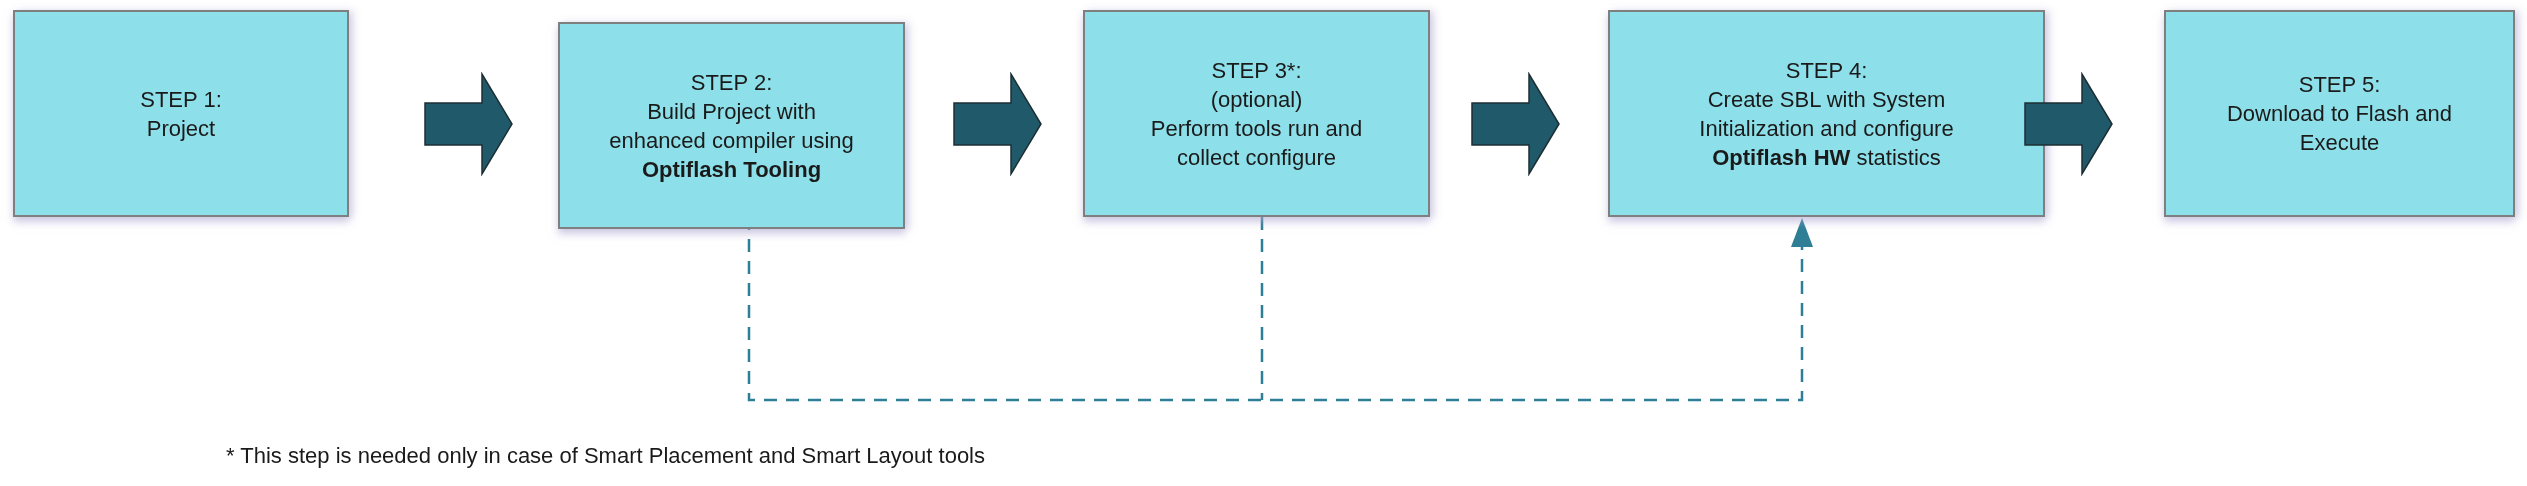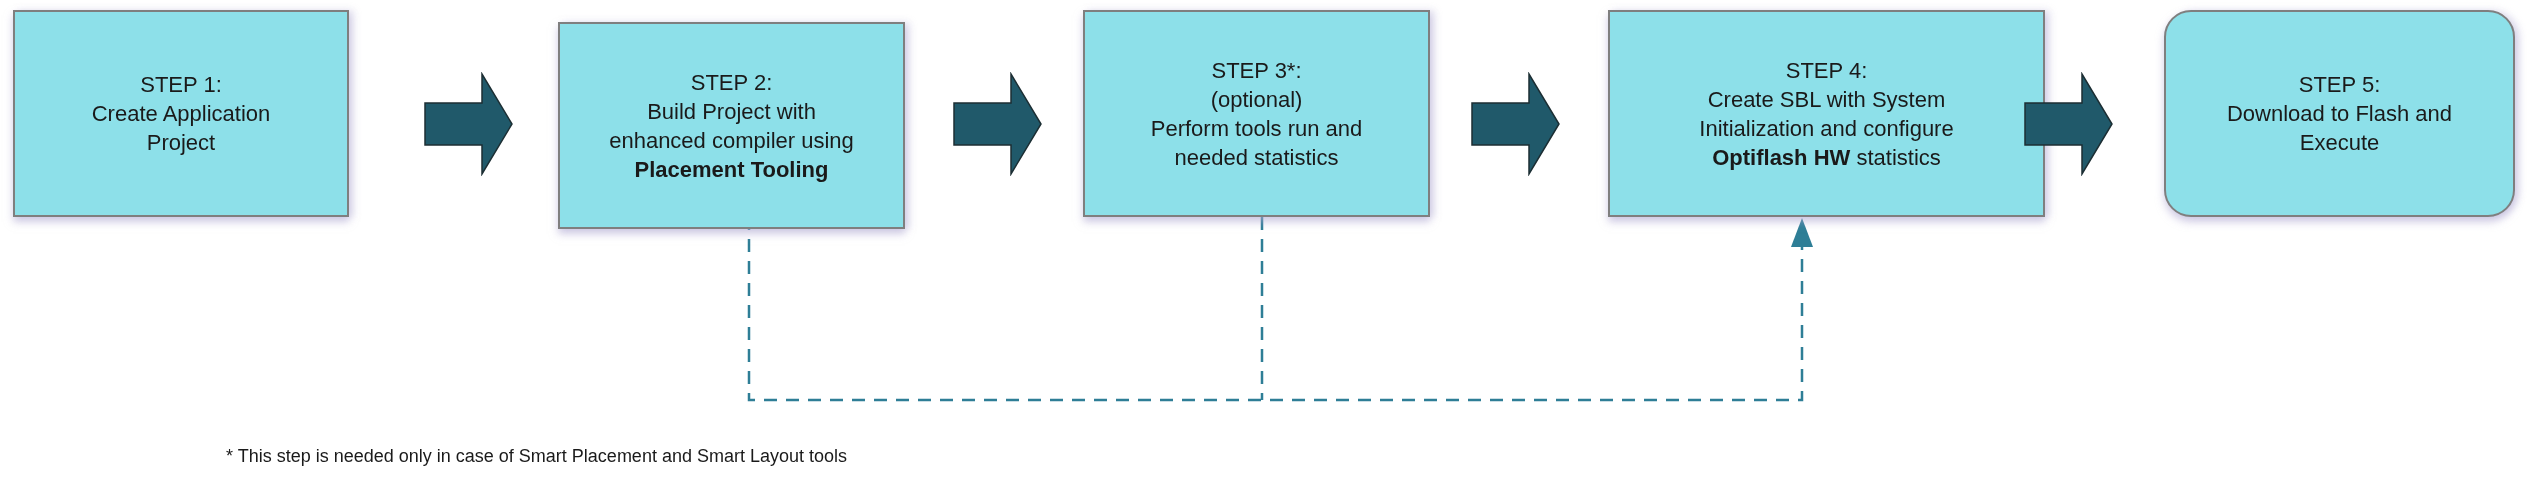--- a/index.html
+++ b/index.html
@@ -25,21 +25,21 @@
     align-items: center;
     text-align: center;
     font-size: 22px;
     line-height: 29px;
     box-shadow: 0 5px 8px rgba(173,165,210,0.55), 5px 0 7px rgba(173,165,210,0.30);
   }
   .box1 { left: 13px;   width: 336px; }
   .box2 { left: 558px;  width: 347px; margin-top: 12px; }
   .box3 { left: 1083px; width: 347px; }
   .box4 { left: 1608px; width: 437px; text-align: right; }
-  .box5 { left: 2164px; width: 351px; border-radius: 27px; }
+  .box5 { left: 2164px; width: 351px; }
   .line { white-space: nowrap; }
   .bold { font-weight: bold; }
   .flow-arrow {
     position: absolute;
     top: 72px;
     width: 90px;
     height: 104px;
   }
   .arrow1 { left: 424px; }
   .arrow2 { left: 953px; }
@@ -49,55 +49,54 @@
     position: absolute;
     left: 0; top: 0;
     width: 2527px;
     height: 486px;
     pointer-events: none;
   }
   .footnote {
     position: absolute;
     left: 226px;
     top: 443px;
-    font-size: 18px;
+    font-size: 22px;
     line-height: 26px;
     color: #1a1a1a;
     white-space: nowrap;
   }
 </style>
 </head>
 <body>
 
 <div class="canvas">
 
   <svg class="connector-overlay" viewBox="0 0 2527 486" xmlns="http://www.w3.org/2000/svg">
     <path d="M749,217 L749,400 L1802,400 L1802,246" fill="none" stroke="#2E7E96" stroke-width="2.5" stroke-dasharray="13 9"></path>
     <path d="M1262,217 L1262,400" fill="none" stroke="#2E7E96" stroke-width="2.5" stroke-dasharray="13 9"></path>
     <polygon points="1802,218 1791,247 1813,247" fill="#2E7E96"></polygon>
   </svg>
 
   <div class="stepbox box1">
     <div class="line">STEP 1:</div>
-    <div class="line">Create Application</div>
     <div class="line">Project</div>
   </div>
 
   <div class="stepbox box2">
     <div class="line">STEP 2:</div>
     <div class="line">Build Project with</div>
     <div class="line">enhanced compiler using</div>
-    <div class="line bold">Placement Tooling</div>
+    <div class="line bold">Optiflash Tooling</div>
   </div>
 
   <div class="stepbox box3">
     <div class="line">STEP 3*:</div>
     <div class="line">(optional)</div>
     <div class="line">Perform tools run and</div>
-    <div class="line">needed statistics</div>
+    <div class="line">collect configure</div>
   </div>
 
   <div class="stepbox box4">
     <div class="line">STEP 4:</div>
     <div class="line">Create SBL with System</div>
     <div class="line">Initialization and configure</div>
     <div class="line"><span class="bold">Optiflash HW</span><span> statistics</span></div>
   </div>
 
   <div class="stepbox box5">

